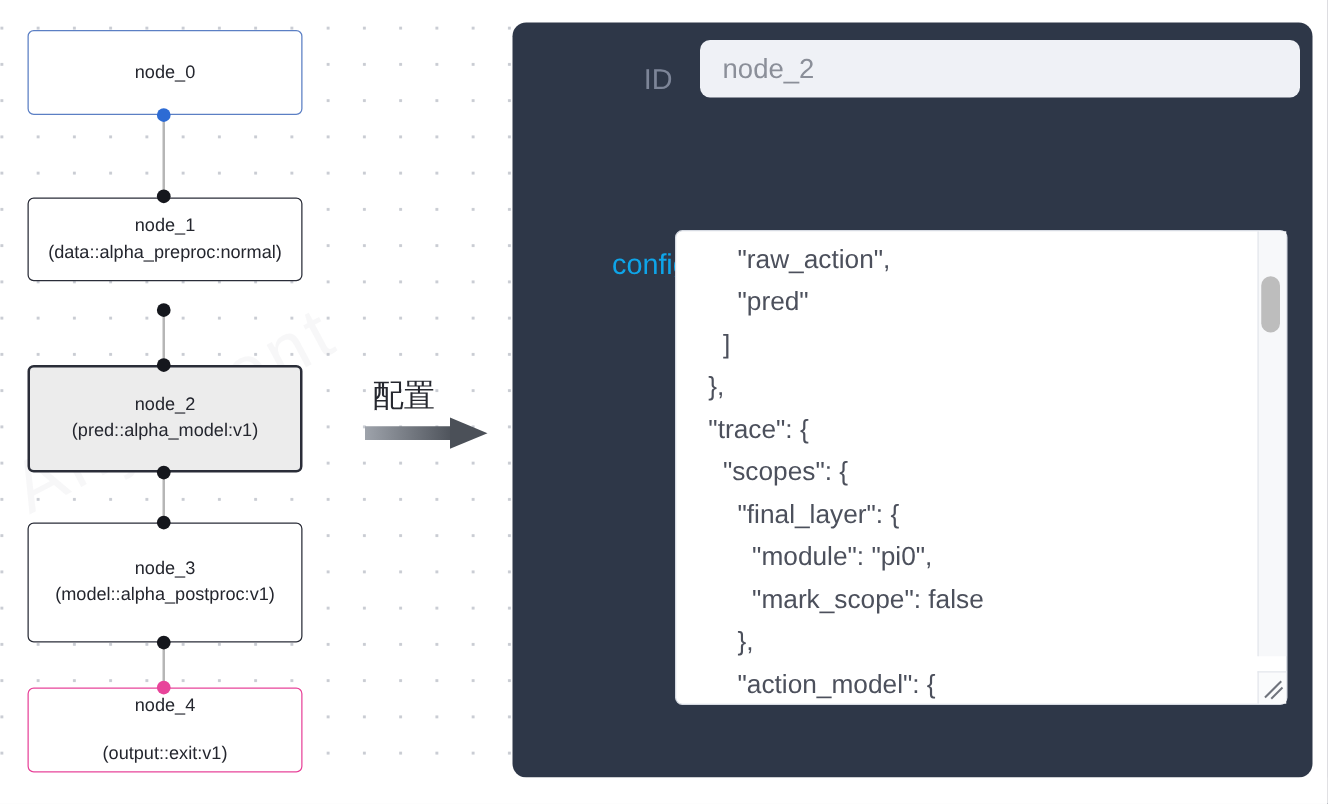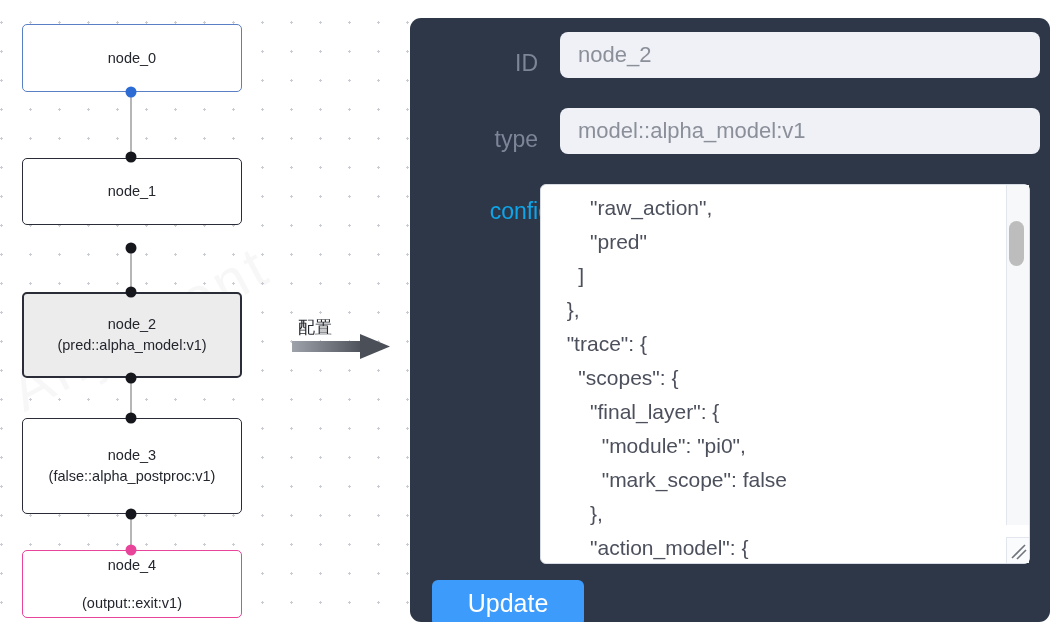--- a/index.html
+++ b/index.html
@@ -100,22 +100,22 @@
     position: absolute;
     left: 292px;
     top: 300px;
     width: 105px;
     height: 62px;
     z-index: 4;
   }
   #arrow-label {
     position: absolute;
     left: 6px;
-    top: 16px;
-    font-size: 17px;
+    top: 0px;
+    font-size: 25px;
     color: #26282f;
     font-family: "DejaVu Sans", sans-serif;
     white-space: nowrap;
   }
   #arrow-svg { position: absolute; left: 0; top: 32px; }
 
   
   #config-panel {
     position: absolute;
     left: 410px;
@@ -259,34 +259,35 @@
     <div class="edge" style="left:130px; top:377px; height:40px;"></div>
     <div class="edge" style="left:130px; top:513px; height:36px;"></div>
 
     <div class="node input-node" style="left:22px; top:24px; width:220px; height:68px;">
       <span class="nl1">node_0</span>
     </div>
     <div class="handle blue" style="left:131px; top:92px;"></div>
 
     <div class="node" style="left:22px; top:158px; width:220px; height:67px;">
       <span class="nl1">node_1</span>
+      <span class="nl2">(data::alpha_preproc:normal)</span>
     </div>
     <div class="handle" style="left:131px; top:157px;"></div>
     <div class="handle" style="left:131px; top:248px;"></div>
 
     <div class="node selected-node" style="left:22px; top:292px; width:220px; height:86px;">
       <span class="nl1">node_2</span>
       <span class="nl2">(pred::alpha_model:v1)</span>
     </div>
     <div class="handle" style="left:131px; top:292px;"></div>
     <div class="handle" style="left:131px; top:378px;"></div>
 
     <div class="node" style="left:22px; top:418px; width:220px; height:96px;">
       <span class="nl1">node_3</span>
-      <span class="nl2">(false::alpha_postproc:v1)</span>
+      <span class="nl2">(model::alpha_postproc:v1)</span>
     </div>
     <div class="handle" style="left:131px; top:418px;"></div>
     <div class="handle" style="left:131px; top:514px;"></div>
 
     <div class="node output-node" style="left:22px; top:550px; width:220px; height:68px;">
       <span class="nl1">node_4</span>
       <span class="nl2">(output::exit:v1)</span>
     </div>
     <div class="handle pink" style="left:131px; top:550px;"></div>
   </div>
@@ -305,24 +306,20 @@
     </svg>
   </div>
 
   <div id="config-panel">
 
     <div class="field-row" id="row-id">
       <div class="field-label">ID</div>
       <input class="text-input" type="text" id="id-input" value="node_2" style="">
     </div>
 
-    <div class="field-row" id="row-type">
-      <div class="field-label">type</div>
-      <input class="text-input" type="text" id="type-input" value="model::alpha_model:v1" style="">
-    </div>
 
     <div id="config-label">config</div>
 
     <div id="config-textarea-wrap">
       <textarea id="config-textarea" style="">      "raw_action",
       "pred"
     ]
   },
   "trace": {
     "scopes": {
@@ -335,17 +332,16 @@
         <div id="ta-scroll-thumb"></div>
       </div>
       <div id="ta-resize">
         <svg width="22" height="25" viewBox="0 0 22 25">
           <line x1="5" y1="20" x2="18" y2="7" stroke="#6f737c" stroke-width="1.6"></line>
           <line x1="10" y1="21" x2="19" y2="12" stroke="#6f737c" stroke-width="1.6"></line>
         </svg>
       </div>
     </div>
 
-    <button id="update-button">Update</button>
   </div>
 
   <div id="bottom-strip"></div>
 </div>
 
 </body></html>

